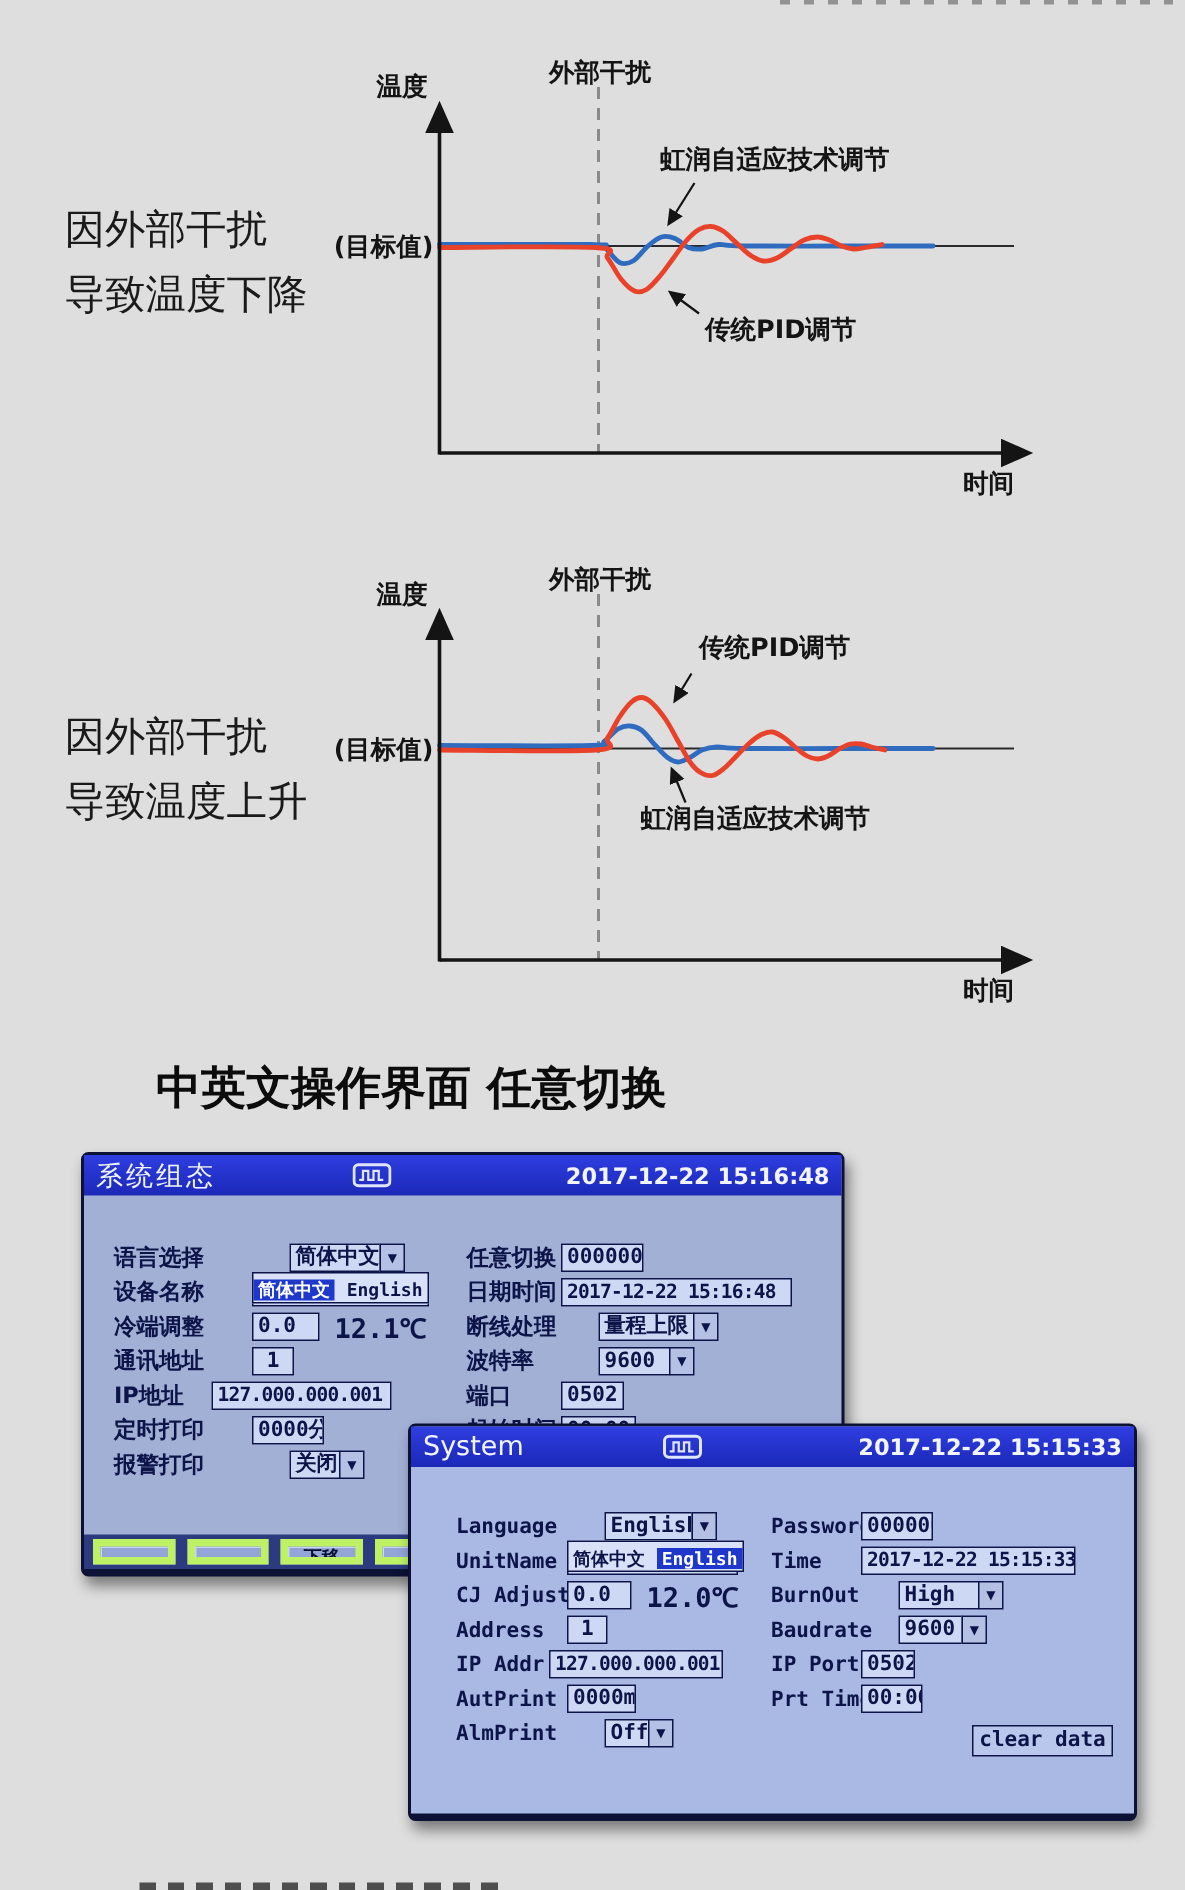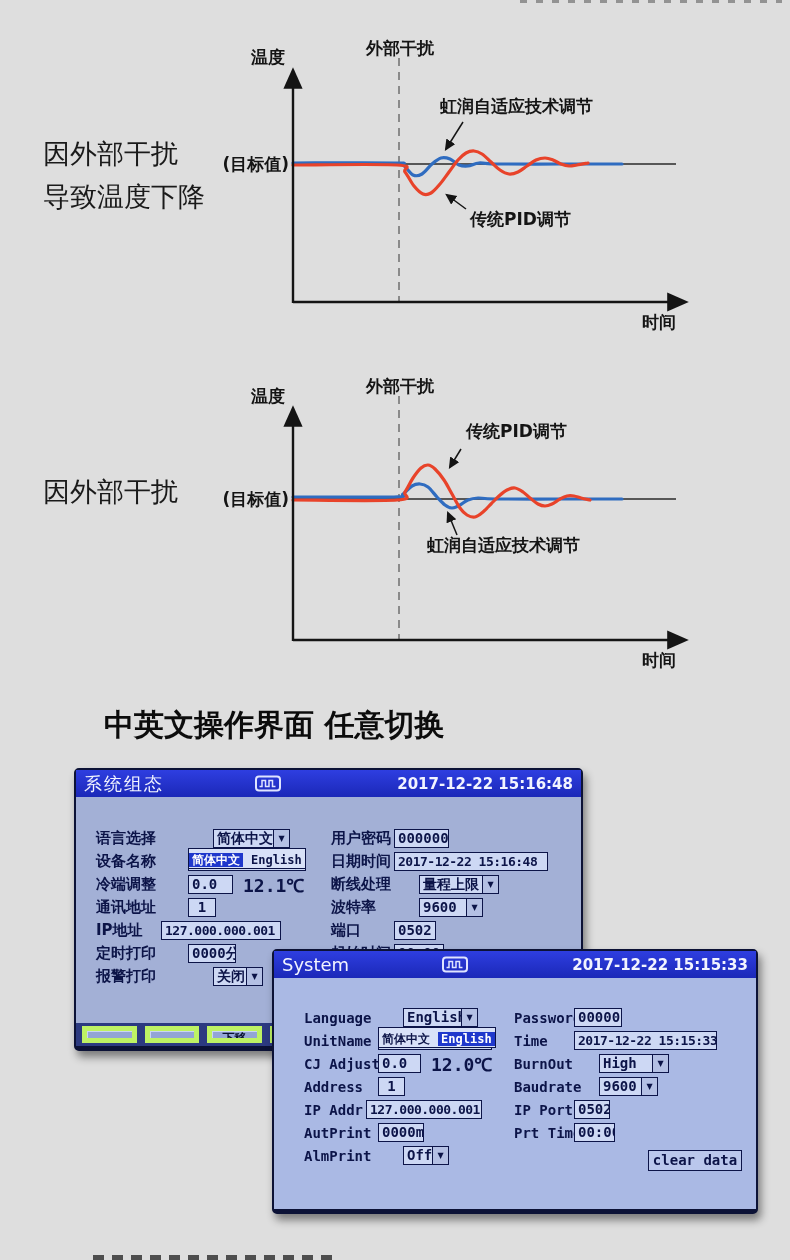--- a/index.html
+++ b/index.html
@@ -17,21 +17,21 @@
   svg.diagram{position:absolute;left:0;top:0;width:790px;height:690px;}
   .chart-text{font-family:"DejaVu Sans",sans-serif;font-weight:bold;font-size:17px;fill:#141414;}
   .chart-caption{position:absolute;left:43px;color:#1a1a1a;font-size:27px;line-height:27px;}
   .chart-caption div{margin-bottom:16px;white-space:nowrap;}
   .cap1{top:140px;} .cap2{top:478px;}
   
   .heading{position:absolute;left:104px;top:705px;font-size:30px;font-weight:bold;color:#0c0c0c;white-space:nowrap;}
   
   .window{position:absolute;border:2px solid #0c1236;border-bottom-width:5px;border-radius:5px;
     box-shadow:3px 6px 9px rgba(0,0,0,.45);box-sizing:border-box;}
-  .win-cn{left:74px;top:768px;width:509px;height:283px;background:#a3b0d6;z-index:1;}
+  .win-cn{left:54px;top:768px;width:509px;height:283px;background:#a3b0d6;z-index:1;}
   .win-en{left:272px;top:949px;width:486px;height:265px;background:#aab9e4;z-index:2;}
   .titlebar{position:relative;height:27px;background:linear-gradient(#2e3ee0,#1b28b8);
     color:#f2f4ff;display:flex;align-items:center;padding:0 8px;box-sizing:border-box;}
   .titlebar .title{font-size:18px;letter-spacing:2px;white-space:nowrap;}
   .wave-icon{position:absolute;top:5px;}
   .win-cn .wave-icon{left:179px;} .win-en .wave-icon{left:168px;}
   .clock{margin-left:auto;font-weight:bold;font-size:15px;white-space:nowrap;}
   .win-body{position:absolute;left:0;right:0;top:27px;bottom:0;}
   .col{position:absolute;}
   .win-cn .col-l{left:20px;top:32px;} .win-cn .col-r{left:255px;top:32px;}
@@ -119,20 +119,21 @@
     <text class="chart-text" x="427" y="551">虹润自适应技术调节</text>
   </g>
 </svg>
 
 <div class="chart-caption cap1">
   <div>因外部干扰</div>
   <div>导致温度下降</div>
 </div>
 <div class="chart-caption cap2">
   <div>因外部干扰</div>
+  <div>导致温度上升</div>
 </div>
 
 <div class="heading">中英文操作界面 任意切换</div>
 
 <div class="window win-cn">
   <div class="titlebar">
     <span class="title">系统组态</span>
     <span class="wave-icon">
       <svg width="26" height="17" viewBox="0 0 26 17">
           <rect x="1" y="1.5" width="24" height="14" rx="3" fill="none" stroke="#dfe4ff" stroke-width="2"></rect>
@@ -178,21 +179,21 @@
       <div class="row">
         <span class="lab">报警打印</span>
         <span class="sel">
           <span class="box" style="width:34px">关闭</span>
           <span class="sel-b">▼</span>
         </span>
       </div>
     </div>
     <div class="col col-r">
       <div class="row">
-        <span class="lab">用户密码</span>
+        <span class="lab">任意切换</span>
         <span class="box" style="width:55px">000000</span>
       </div>
       <div class="row">
         <span class="lab">日期时间</span>
         <span class="box small" style="width:154px">2017-12-22 15:16:48</span>
       </div>
       <div class="row">
         <span class="lab">断线处理</span>
         <span class="sel">
           <span class="box" style="width:64px">量程上限</span>

